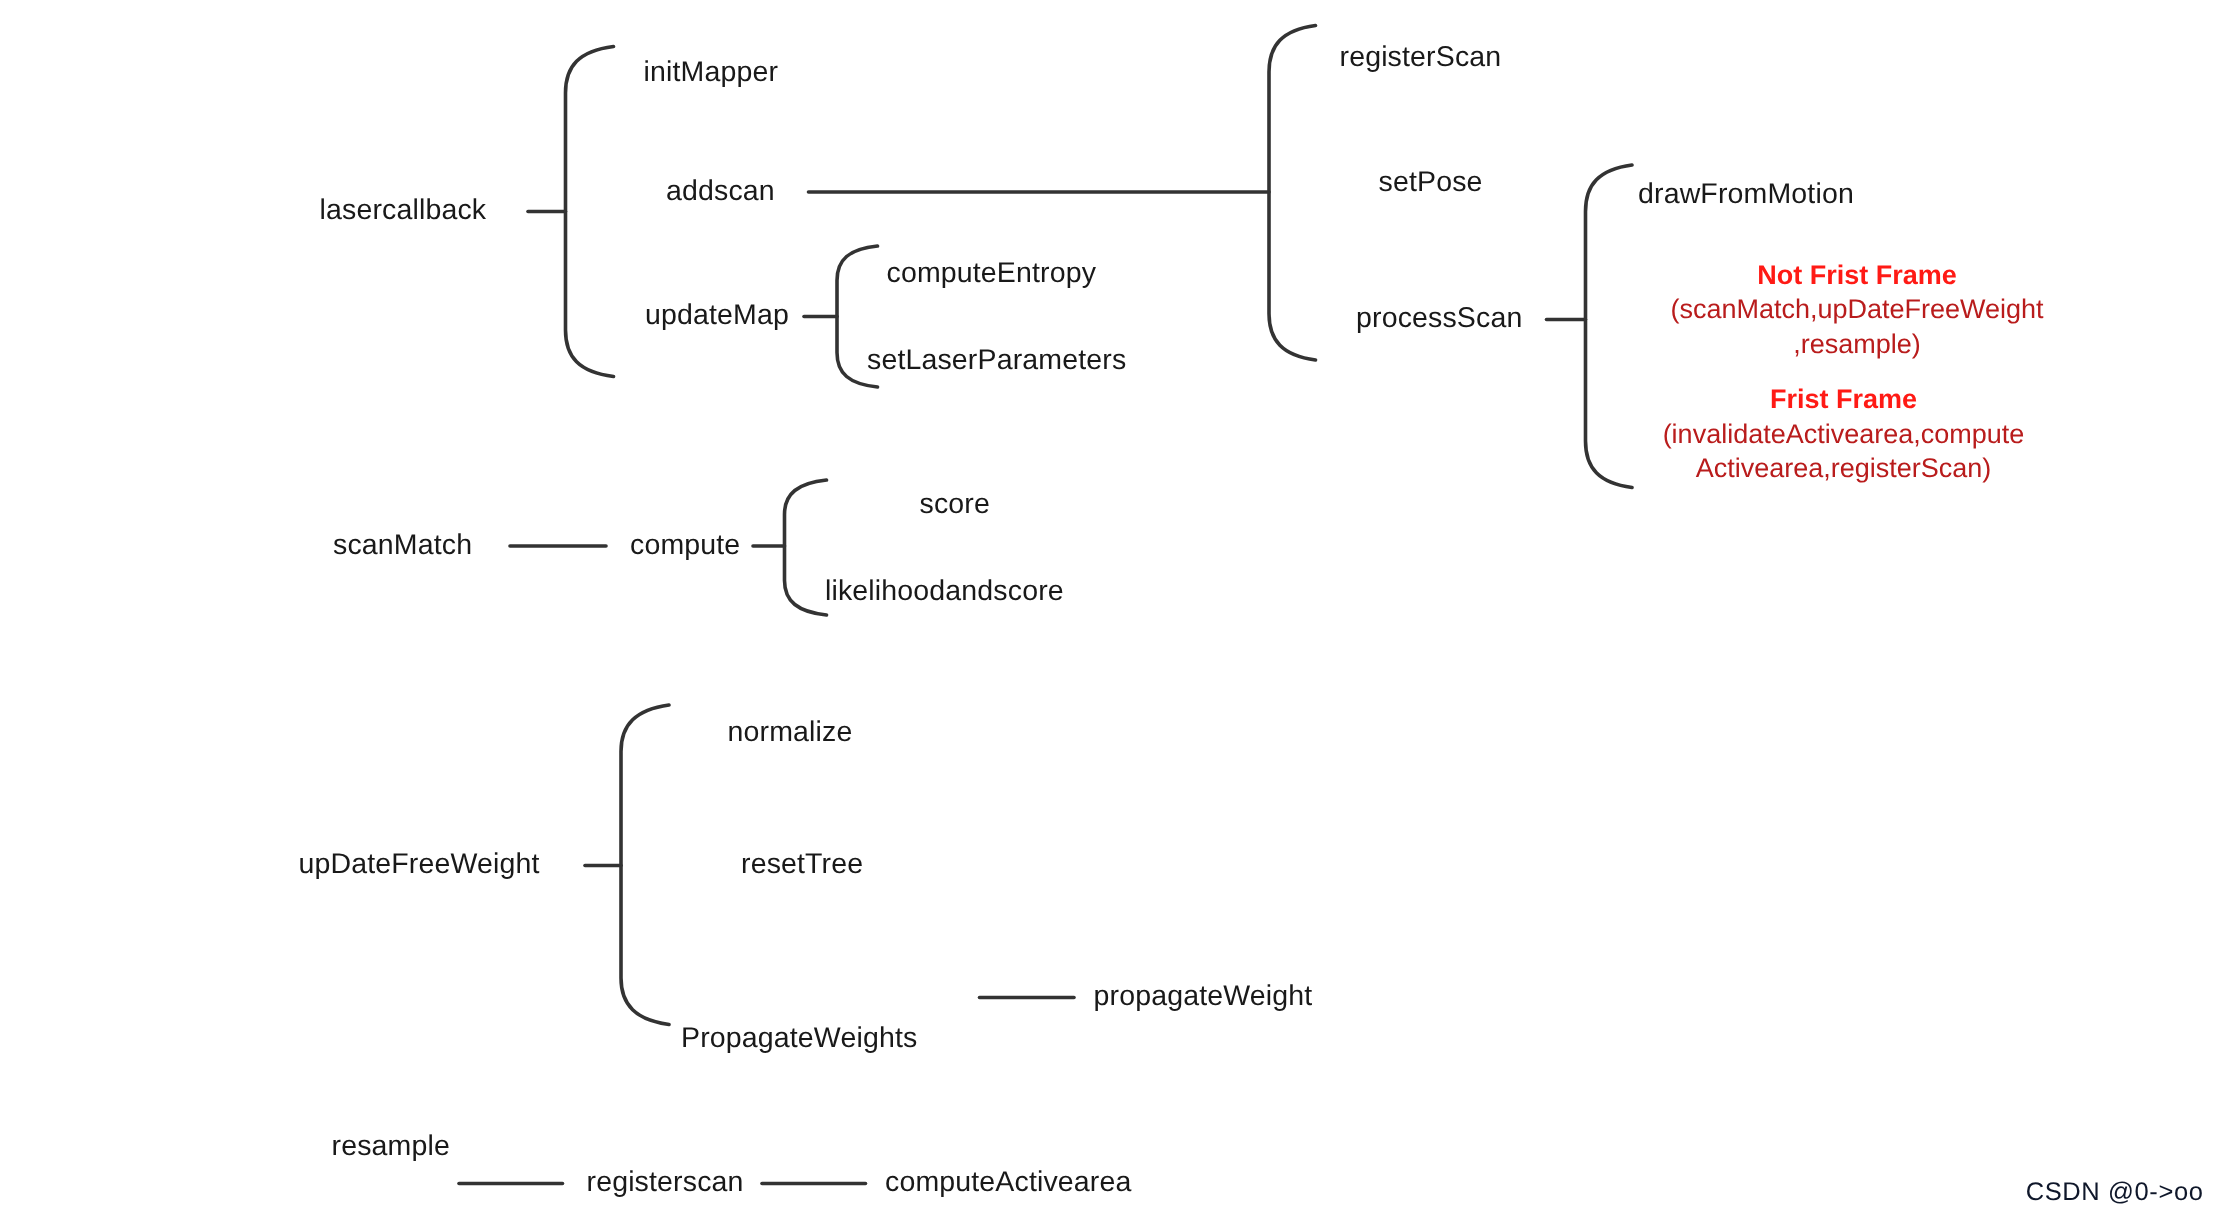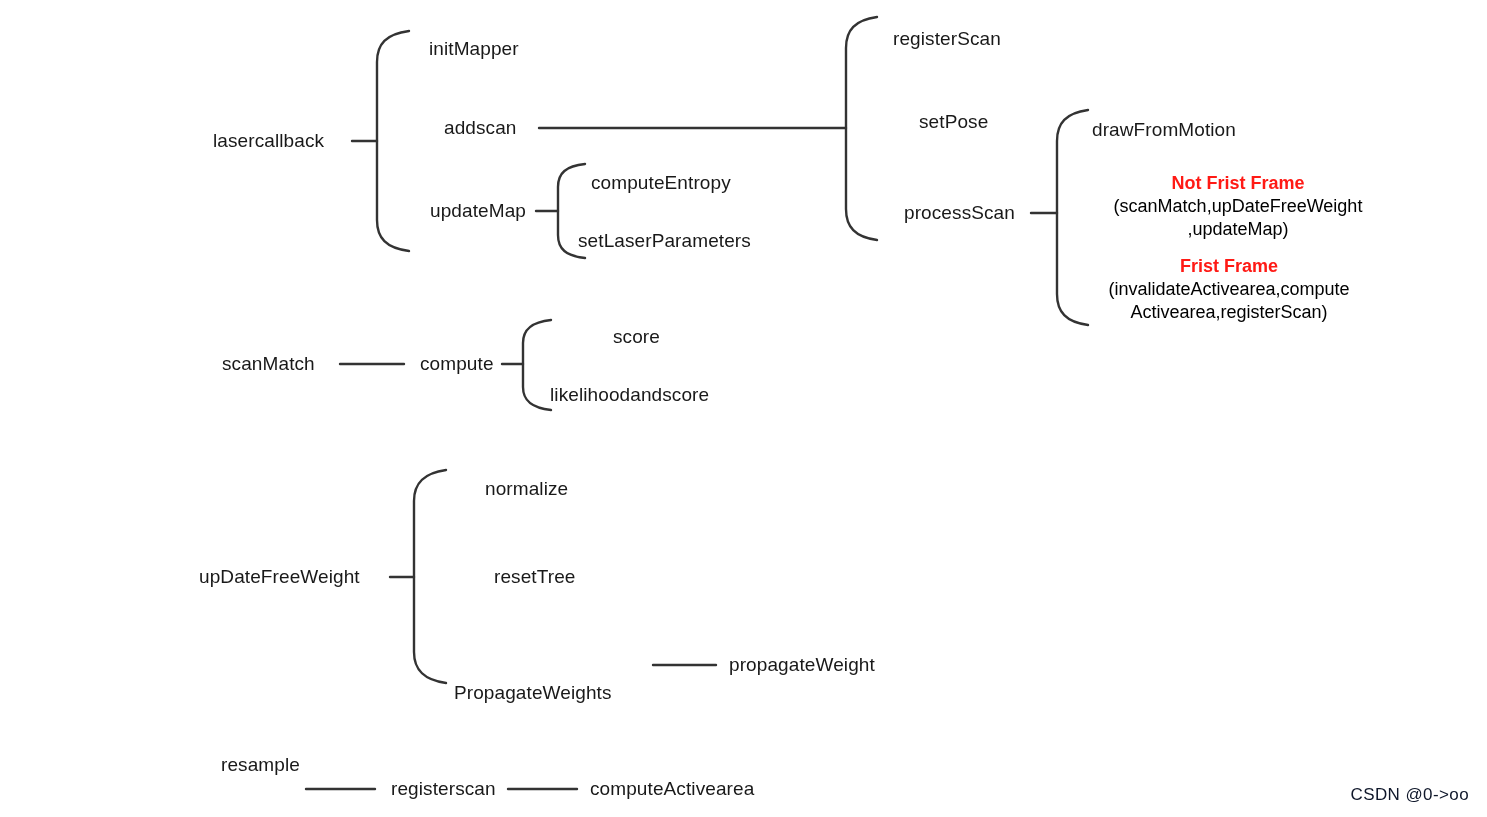--- a/index.html
+++ b/index.html
@@ -46,21 +46,21 @@
     padding-left: 28px;
   }
   .group-label .tag {
     display: block;
     color: #ff1a15;
     font-weight: bold;
     font-size: 18px;
   }
   .group-label .body {
     display: block;
-    color: #000000;
+    color: #b91c1c;
     font-size: 18px;
   }
   #watermark {
     position: absolute;
     right: 18px;
     bottom: 12px;
     font-size: 17px;
     color: #0f172a;
     letter-spacing: 0.4px;
     user-select: none;
@@ -119,21 +119,21 @@
 
   <div class="node" style="left:919px; top:111px;">setPose</div>
 
   <div class="node" style="left:904px; top:202px;">processScan</div>
 
   <div class="node" style="left:1092px; top:119px;">drawFromMotion</div>
 
   <div class="group-label" style="left:1224px; top:172px; width:330px;">
     <span class="tag">Not Frist Frame</span>
     <span class="body">(scanMatch,upDateFreeWeight</span>
-    <span class="body">,updateMap)</span>
+    <span class="body">,resample)</span>
   </div>
 
   <div class="group-label" style="left:1215px; top:255px; width:340px;">
     <span class="tag">Frist Frame</span>
     <span class="body">(invalidateActivearea,compute</span>
     <span class="body">Activearea,registerScan)</span>
   </div>
 
   <div class="node" style="left:222px; top:353px;">scanMatch</div>
 

